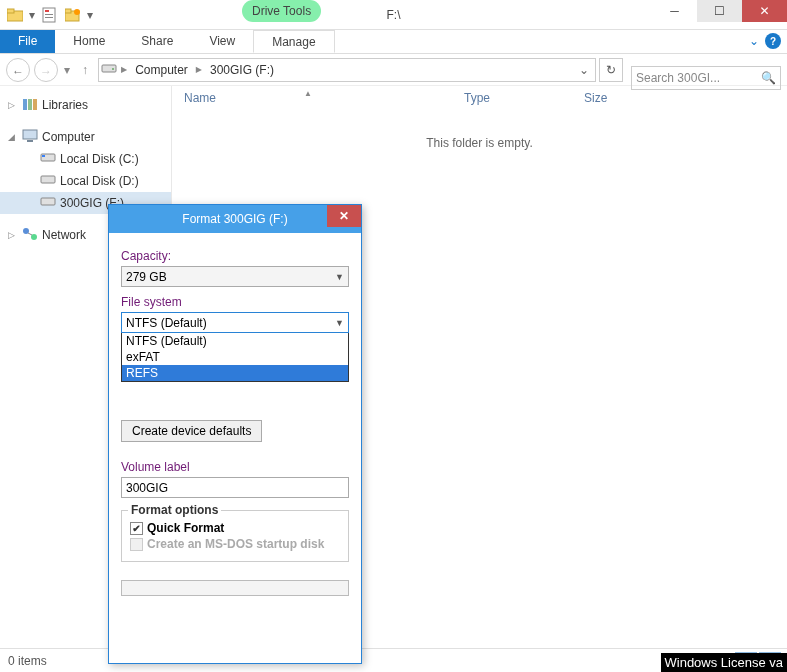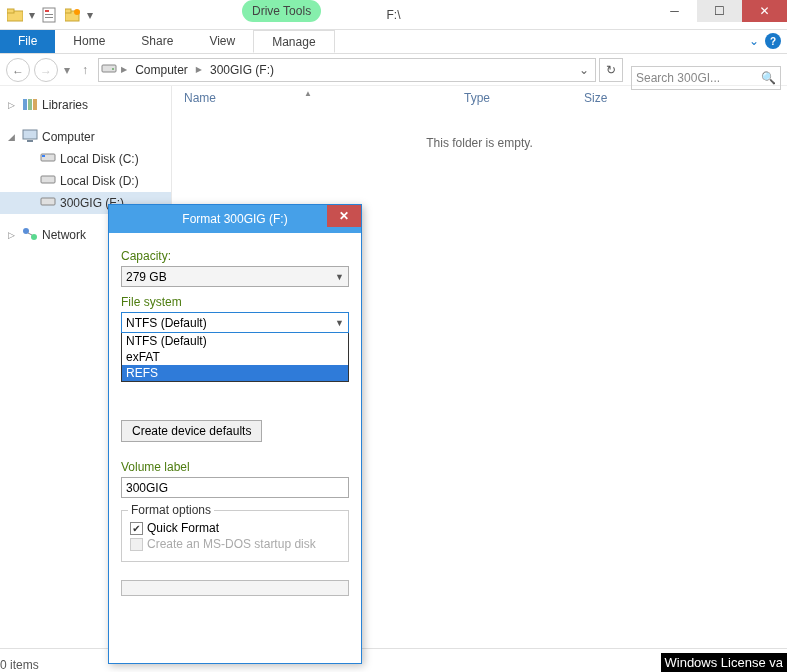--- a/index.html
+++ b/index.html
@@ -51,45 +51,45 @@
 .tree-sp { height: 10px; }
 .content { flex: 1; position: relative; }
 .colheaders { height: 24px; display: flex; align-items: center; padding-left: 12px; gap: 0; color: #5a7aa3; }
 .colh { padding-right: 100px; position: relative; }
 .colh.name { width: 280px; }
 .colh.type { width: 120px; }
 .sort-arrow { position: absolute; left: 120px; top: -2px; color: #888; font-size: 8px; }
 .empty-msg { text-align: center; color: #666; margin-top: 26px; }
 
 
-.statusbar { height: 24px; border-top: 1px solid #e0e0e0; display: flex; align-items: flex-end; padding: 0 0; position: relative; }
+.statusbar { height: 24px; border-top: 1px solid #e0e0e0; display: flex; align-items: center; padding: 0 8px; position: relative; }
 .status-left { color: #555; }
 .status-right { position: absolute; right: 6px; display: flex; gap: 2px; }
 .view-btn { width: 22px; height: 18px; border: 1px solid #8bb8e0; display: flex; align-items: center; justify-content: center; }
 
 
 .watermark { position: absolute; right: 0; bottom: 0; color: #fff; background: #000; padding: 2px 4px; font-size: 13px; }
 
 
 .dialog { position: absolute; left: 108px; top: 204px; width: 254px; height: 460px; background: #fff; border: 1px solid #2883d6; box-shadow: 2px 2px 8px rgba(0,0,0,0.25); }
 .dlg-titlebar { height: 28px; background: #46a0e8; color: #fff; display: flex; align-items: center; position: relative; }
 .dlg-title { width: 100%; text-align: center; }
 .dlg-close { position: absolute; right: 0; top: 0; width: 34px; height: 22px; background: #c8504f; color: #fff; display: flex; align-items: center; justify-content: center; font-weight: bold; }
 .dlg-body { padding: 10px 12px; }
-.dlg-label { color: #4d7c0f; margin-bottom: 3px; margin-top: 8px; }
+.dlg-label { color: #701a75; margin-bottom: 3px; margin-top: 8px; }
 .dlg-label:first-child { margin-top: 6px; }
 .dlg-select { width: 100%; height: 21px; border: 1px solid #aaa; background: #f4f4f4; display: flex; align-items: center; padding: 0 4px; justify-content: space-between; }
 .dlg-select.focus { border: 1px solid #2883d6; background: #fff; }
 .dlg-dd-arrow { color: #555; font-size: 9px; }
 .dlg-dropdown { border: 1px solid #333; border-top: none; }
 .dlg-opt { padding: 1px 4px; background: #fff; }
 .dlg-opt.hl { background: #2f7bd9; color: #fff; }
 .dlg-btn { height: 22px; border: 1px solid #aaa; background: #f0f0f0; padding: 0 10px; display: inline-flex; align-items: center; cursor: pointer; }
 .dlg-input { width: 100%; height: 21px; border: 1px solid #aaa; padding: 0 4px; }
-.dlg-group { border: 1px solid #ccc; margin-top: 12px; padding: 8px 8px 10px 8px; position: relative; }
+.dlg-group { border: 1px solid #ccc; margin-top: 12px; padding: 8px 8px 10px 8px; position: relative; font-weight: bold; }
 .dlg-group-title { position: absolute; top: -8px; left: 6px; background: #fff; padding: 0 3px; color: #333; }
 .dlg-check { display: flex; align-items: center; gap: 4px; margin-top: 2px; }
 .dlg-check.dis { color: #aaa; }
 .dlg-checkbox { width: 13px; height: 13px; border: 1px solid #888; display: flex; align-items: center; justify-content: center; font-size: 10px; color: #333; background: #fff; }
 .dlg-check.dis .dlg-checkbox { border-color: #ccc; background: #f0f0f0; }
 .dlg-progress { width: 100%; height: 16px; border: 1px solid #bbb; background: #f4f4f4; margin-top: 18px; }
 .dlg-actions { display: flex; justify-content: center; gap: 10px; margin-top: 22px; }
 .dlg-actions .dlg-btn { width: 72px; justify-content: center; }
 
 

